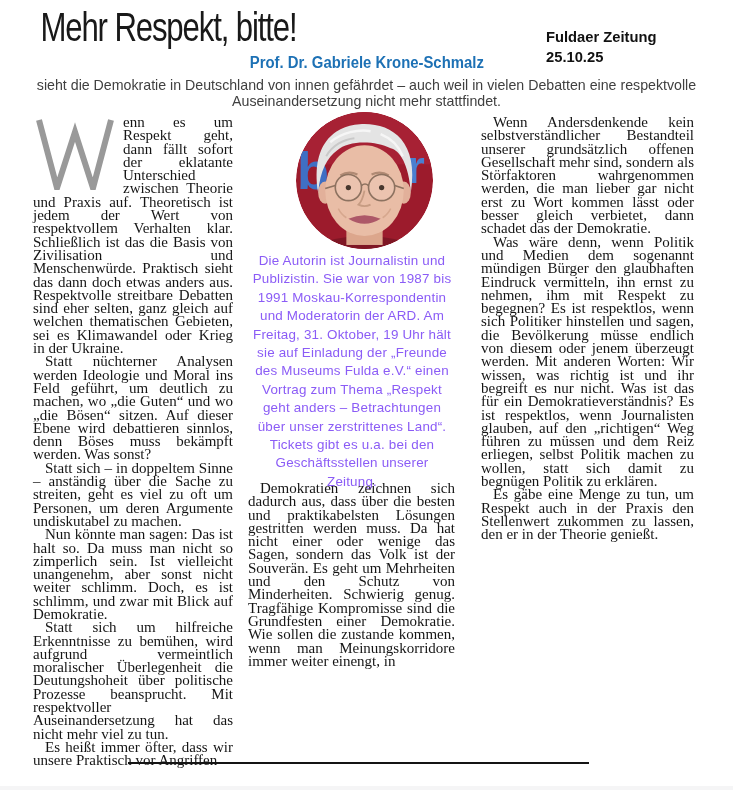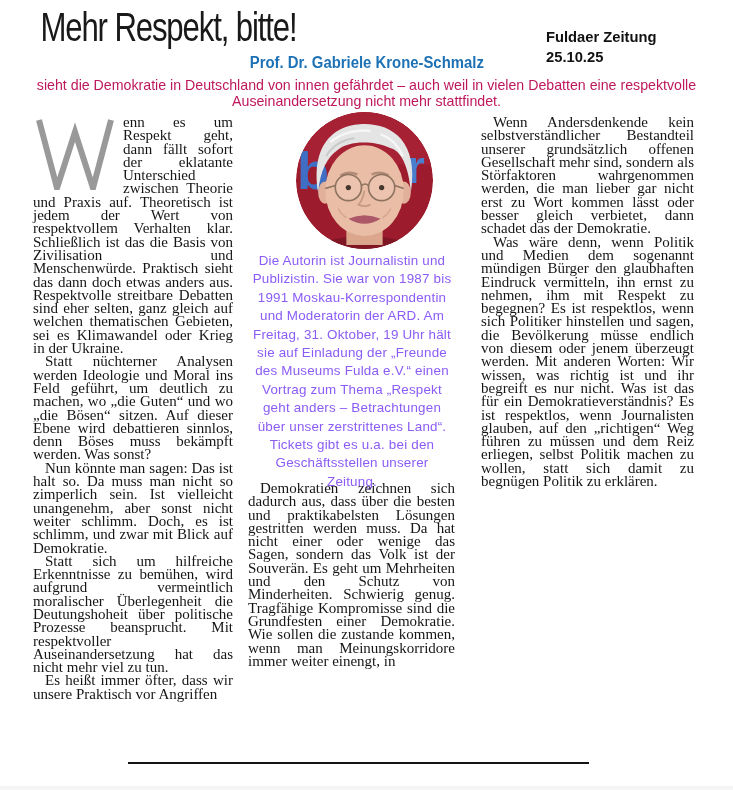--- a/index.html
+++ b/index.html
@@ -14,21 +14,21 @@
          transform:scaleX(0.76);transform-origin:center top;white-space:nowrap;}
   .source{position:absolute;left:546px;top:27px;font-family:"Liberation Sans",sans-serif;
           font-weight:bold;font-size:15.5px;line-height:20px;color:#111;
           transform:scaleX(0.95);transform-origin:left top;}
   .author-line{position:absolute;top:54px;left:0;width:733px;text-align:center;}
   .author-line span{display:inline-block;font-family:"Liberation Sans",sans-serif;
           font-weight:bold;font-size:16px;color:#1d71b5;
           transform:scaleX(0.93);transform-origin:center top;white-space:nowrap;}
   .subtitle{position:absolute;top:77px;left:36px;width:661px;text-align:center;
           font-family:"Liberation Sans",sans-serif;font-size:14.2px;line-height:16px;
-          color:#be185d;}
+          color:#404040;}
 
   
   .col{position:absolute;top:116px;font-size:15px;line-height:13.3px;
        text-align:justify;color:#151515;}
   .col p{margin:0;text-indent:12px;}
   .col p.noindent{text-indent:0;}
   .col1{left:33px;width:200px;}
   .col2s{left:248px;top:482px;width:207px;}
   .col3{left:481px;width:213px;}
 
@@ -66,20 +66,21 @@
 
   <div class="subtitle">sieht die Demokratie in Deutschland von innen gefährdet – auch weil in vielen Debatten eine respektvolle Auseinandersetzung nicht mehr stattfindet.</div>
 
   <div class="col col1">
     <p class="noindent">
       <span class="dropcap"><svg width="80" height="72" viewBox="0 0 80 72" aria-hidden="true">
             <path d="M4 2 L22 70 L40 14 L58 70 L76 2" fill="none" stroke="#999999" stroke-width="6" stroke-linecap="butt"></path>
           </svg></span><span>enn es um Respekt geht, dann fällt sofort der eklatante Unterschied zwischen Theorie und Praxis auf. Theoretisch ist jedem der Wert von respektvollem Verhalten klar. Schließlich ist das die Basis von Zivilisation und Menschenwürde. Praktisch sieht das dann doch etwas anders aus. Respektvolle streitbare Debatten sind eher selten, ganz gleich auf welchen thematischen Gebieten, sei es Klimawandel oder Krieg in der Ukraine.</span>
     </p>
     <p>Statt nüchterner Analysen werden Ideologie und Moral ins Feld geführt, um deutlich zu machen, wo „die Guten“ und wo „die Bösen“ sitzen. Auf dieser Ebene wird debattieren sinnlos, denn Böses muss bekämpft werden. Was sonst?</p>
+    <p>Statt sich – in doppeltem Sinne – anständig über die Sache zu streiten, geht es viel zu oft um Personen, um deren Argumente undiskutabel zu machen.</p>
     <p>Nun könnte man sagen: Das ist halt so. Da muss man nicht so zimperlich sein. Ist vielleicht unangenehm, aber sonst nicht weiter schlimm. Doch, es ist schlimm, und zwar mit Blick auf Demokratie.</p>
     <p>Statt sich um hilfreiche Erkenntnisse zu bemühen, wird aufgrund vermeintlich moralischer Überlegenheit die Deutungshoheit über politische Prozesse beansprucht. Mit respektvoller Auseinandersetzung hat das nicht mehr viel zu tun.</p>
     <p>Es heißt immer öfter, dass wir unsere Praktisch vor Angriffen</p>
   </div>
 
   <div class="photo">
     <svg width="137" height="137" viewBox="0 0 136 136" aria-hidden="true">
       <defs>
           <clipPath id="pc">
             <circle cx="68" cy="68" r="68"></circle>
@@ -115,17 +116,18 @@
 
   <div class="bio">Die Autorin ist Journalistin und Publizistin. Sie war von 1987 bis 1991 Moskau-Korrespondentin und Moderatorin der ARD. Am Freitag, 31. Oktober, 19 Uhr hält sie auf Einladung der „Freunde des Museums Fulda e.V.“ einen Vortrag zum Thema „Respekt geht anders – Betrachtungen über unser zerstrittenes Land“. Tickets gibt es u.a. bei den Geschäftsstellen unserer Zeitung.</div>
 
   <div class="col col2s">
     <p>Demokratien zeichnen sich dadurch aus, dass über die besten und praktikabelsten Lösungen gestritten werden muss. Da hat nicht einer oder wenige das Sagen, sondern das Volk ist der Souverän. Es geht um Mehrheiten und den Schutz von Minderheiten. Schwierig genug. Tragfähige Kompromisse sind die Grundfesten einer Demokratie. Wie sollen die zustande kommen, wenn man Meinungskorridore immer weiter einengt, in</p>
   </div>
 
   <div class="col col3">
     <p>Wenn Andersdenkende kein selbstverständlicher Bestandteil unserer grundsätzlich offenen Gesellschaft mehr sind, sondern als Störfaktoren wahrgenommen werden, die man lieber gar nicht erst zu Wort kommen lässt oder besser gleich verbietet, dann schadet das der Demokratie.</p>
     <p>Was wäre denn, wenn Politik und Medien dem sogenannt mündigen Bürger den glaubhaften Eindruck vermitteln, ihn ernst zu nehmen, ihm mit Respekt zu begegnen? Es ist respektlos, wenn sich Politiker hinstellen und sagen, die Bevölkerung müsse endlich von diesem oder jenem überzeugt werden. Mit anderen Worten: Wir wissen, was richtig ist und ihr begreift es nur nicht. Was ist das für ein Demokratieverständnis? Es ist respektlos, wenn Journalisten glauben, auf den „richtigen“ Weg führen zu müssen und dem Reiz erliegen, selbst Politik machen zu wollen, statt sich damit zu begnügen Politik zu erklären.</p>
+    <p>Es gäbe eine Menge zu tun, um Respekt auch in der Praxis den Stellenwert zukommen zu lassen, den er in der Theorie genießt.</p>
   </div>
 
   <div class="rule"></div>
   <div class="bottom-band"></div>
 </div>
 
 </body></html>

